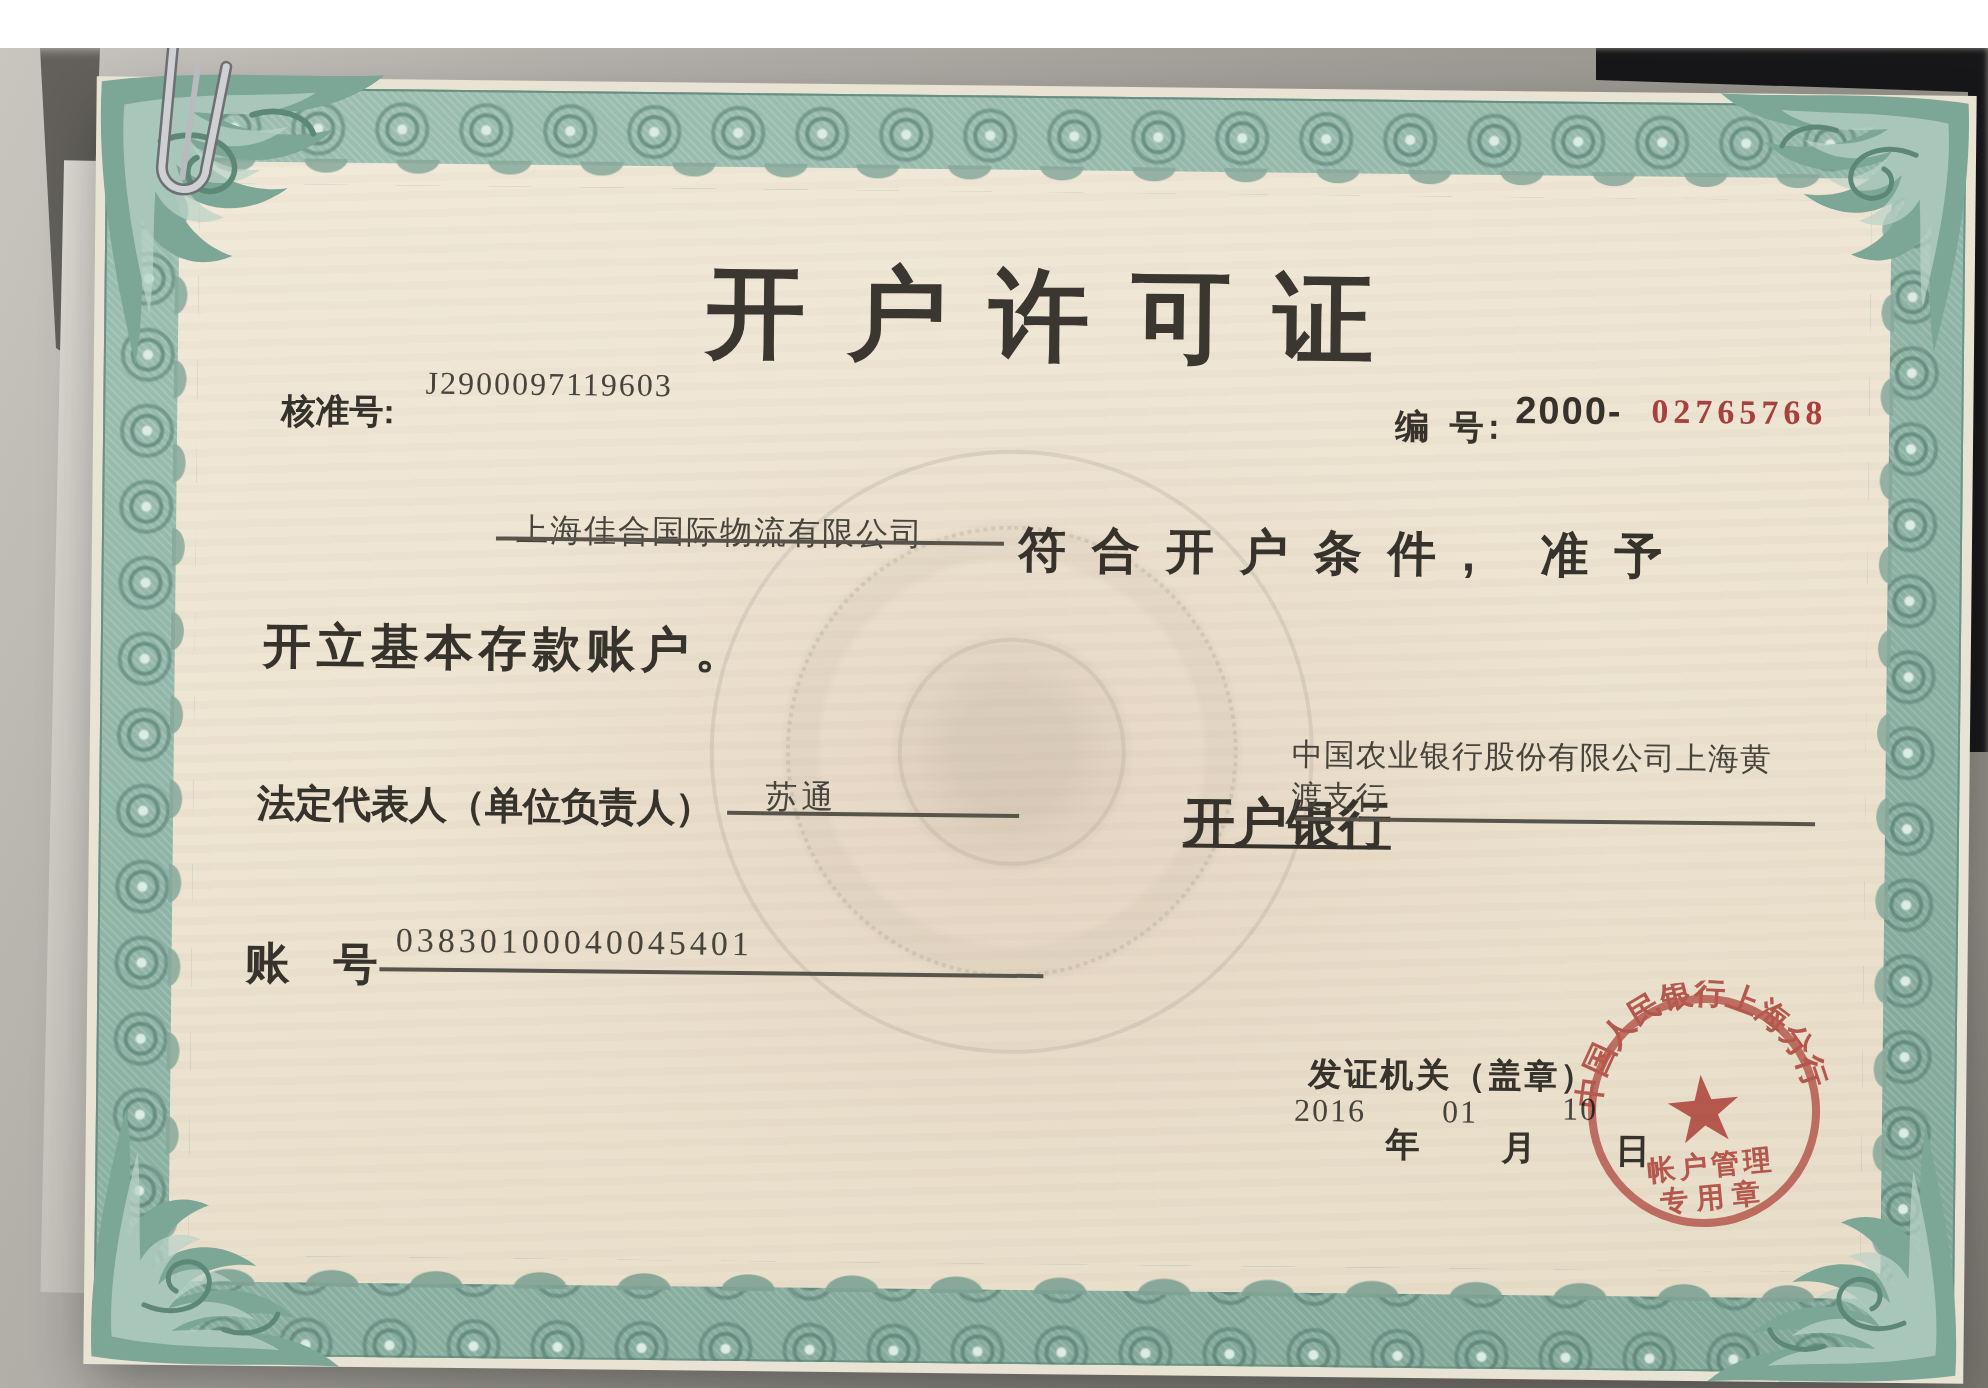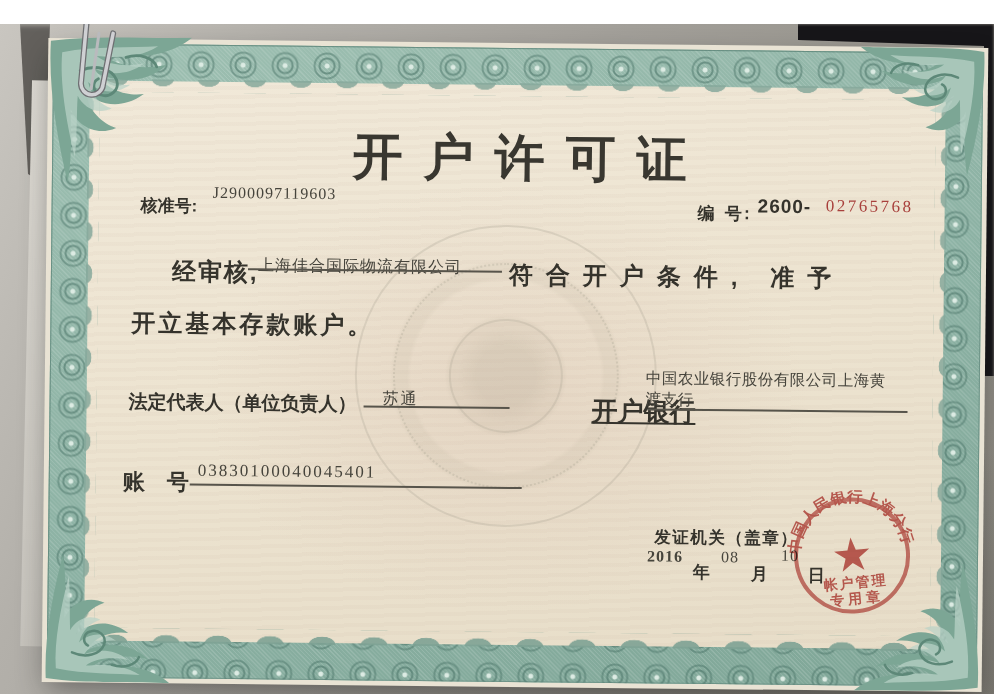--- a/index.html
+++ b/index.html
@@ -113,44 +113,43 @@
     </svg>
 
     <div class="paper">
       <div class="medal"></div>
 
       <div class="title">开户许可证</div>
 
       <div class="abs lab" style="left:52px;top:113px;font-size:17px;">核准号:</div>
       <div class="abs serif" style="left:124px;top:102px;font-size:16px;letter-spacing:1px;">J2900097119603</div>
       <div class="abs lab" style="left:609px;top:115px;font-size:17px;font-family:Liberation Mono, monospace;">编 号:</div>
-      <div class="abs lab" style="left:669px;top:108px;font-size:19px;letter-spacing:1px;">2600-</div>
-      <div class="abs serif red" style="left:737px;top:108px;font-size:17px;letter-spacing:2.5px;font-weight:400;">02765768</div>
+      <div class="abs lab" style="left:669px;top:108px;font-size:19px;letter-spacing:1px;">2000-</div>
+      <div class="abs serif red" style="left:737px;top:108px;font-size:17px;letter-spacing:2.5px;font-weight:700;">02765768</div>
 
-      <div class="abs lab" style="left:84px;top:174px;font-size:24px;letter-spacing:2px;">经审核,</div>
       <div class="abs serif" style="left:170px;top:173px;font-size:16px;letter-spacing:1px;">上海佳合国际物流有限公司</div>
       <div class="uline" style="left:160px;top:186px;width:254px;"></div>
       <div class="abs lab" style="left:421px;top:174px;font-size:24px;letter-spacing:13px;">符合开户条件, 准予</div>
       <div class="abs lab" style="left:44px;top:226px;font-size:24px;letter-spacing:3px;">开立基本存款账户。</div>
 
       <div class="abs lab" style="left:42px;top:308px;font-size:19px;">法定代表人（单位负责人）</div>
       <div class="abs serif" style="left:296px;top:305px;font-size:16px;letter-spacing:2px;">苏通</div>
       <div class="uline" style="left:277px;top:322px;width:146px;"></div>
       <div class="abs lab" style="left:505px;top:308px;font-size:26px;text-decoration:underline;">开户银行</div>
       <div class="serif" style="position:absolute;left:559px;top:281px;width:252px;font-size:15.5px;line-height:21px;letter-spacing:.5px;">中国农业银行股份有限公司上海黄渡支行</div>
       <div class="uline" style="left:561px;top:322px;width:260px;"></div>
 
       <div class="abs lab" style="left:37px;top:386px;font-size:22px;font-family:Liberation Serif, serif;">账　号</div>
       <div class="abs serif" style="left:112px;top:379px;font-size:17px;letter-spacing:2px;">03830100040045401</div>
       <div class="uline" style="left:104px;top:402px;width:332px;"></div>
 
       <div class="abs lab" style="left:569px;top:440px;font-size:16.5px;letter-spacing:1.5px;">发证机关（盖章）</div>
-      <div class="abs serif" style="left:562px;top:461px;font-size:16px;letter-spacing:1px;font-weight:bold;">2016</div>
+      <div class="abs serif" style="left:562px;top:461px;font-size:16px;letter-spacing:1px;">2016</div>
       <div class="abs lab" style="left:608px;top:474px;font-size:17px;">年</div>
-      <div class="abs serif" style="left:636px;top:461px;font-size:16px;letter-spacing:1px;">08</div>
+      <div class="abs serif" style="left:636px;top:461px;font-size:16px;letter-spacing:1px;">01</div>
       <div class="abs lab" style="left:666px;top:475px;font-size:17px;">月</div>
       <div class="abs serif" style="left:696px;top:459px;font-size:16px;letter-spacing:1px;">10</div>
       <div class="abs lab" style="left:723px;top:476px;font-size:17px;">日</div>
 
       <svg class="stamp" viewBox="0 0 130 130">
         <circle cx="65" cy="65" r="56" fill="none" stroke="#c0504c" stroke-width="4" opacity=".85"></circle>
         <path id="arcpath" d="M 17,83 A 52,52 0 1 1 113,83" fill="none"></path>
         <text font-size="15.5" font-weight="bold" fill="#c0504c" font-family="Liberation Sans,sans-serif">
           <textPath href="#arcpath" startOffset="50%" text-anchor="middle">中国人民银行上海分行</textPath>
         </text>

